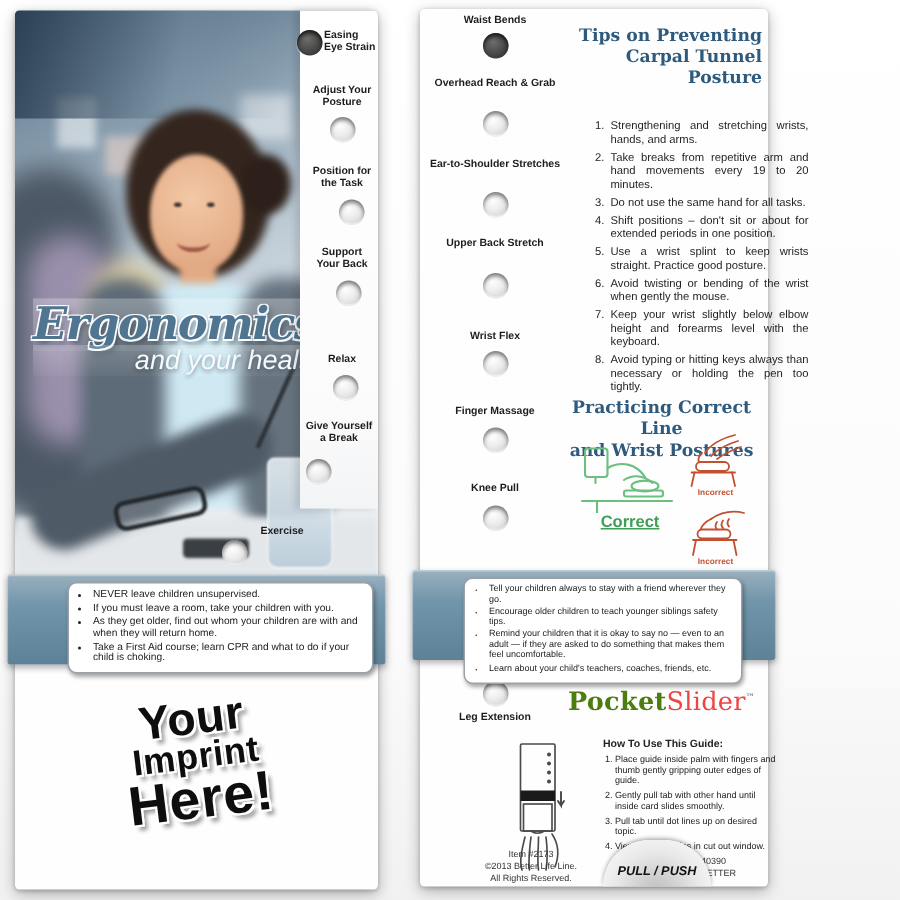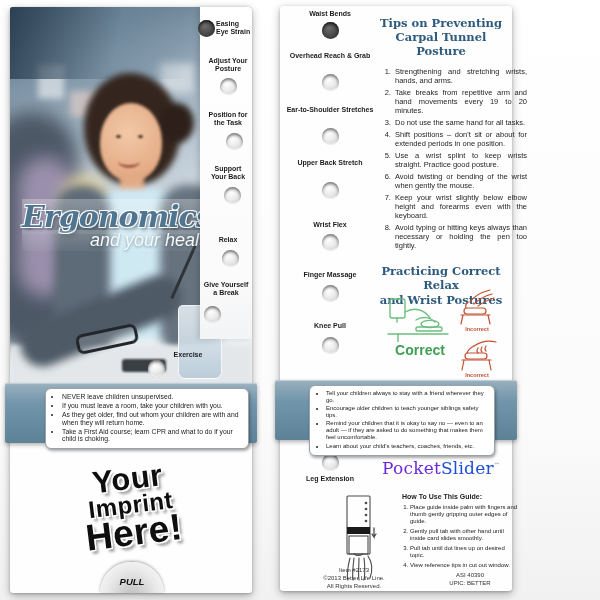--- a/index.html
+++ b/index.html
@@ -76,39 +76,39 @@
   .imp1{font-size:31px;} .imp2{font-size:24px;} .imp3{font-size:37px;}
   .semi{position:absolute;bottom:0;height:31px;border-radius:60px 60px 0 0;
       background:radial-gradient(ellipse at 50% 110%,#bfbfbf 0%,#e9e9e9 55%,#ffffff 100%);
       box-shadow:0 -1px 3px rgba(0,0,0,.35);display:flex;align-items:flex-end;justify-content:center;
       font-size:9.5px;font-weight:700;font-style:italic;color:#111;padding-bottom:6px;box-sizing:border-box;}
   #front .semi{left:90px;width:64px;}
   
   #back{left:280px;top:6px;width:232px;height:585px;}
   .rtab-lab{position:absolute;left:6px;width:88px;font-size:7px;font-weight:700;color:#1c1c1c;
       line-height:1.2;text-align:center;}
-  .rtitle{position:absolute;left:94px;top:10px;width:134px;text-align:center;
+  .rtitle{position:absolute;left:94px;top:10px;width:134px;text-align:right;
       font-family:"DejaVu Serif","Liberation Serif",serif;font-weight:700;font-size:11.5px;line-height:1.22;
       color:#2d5a7d;}
-  .tips{position:absolute;left:96px;top:57px;width:134px;margin:4px;padding:0 0 0 13px;
+  .tips{position:absolute;left:96px;top:57px;width:134px;margin:16px;padding:0 0 0 13px;
       font-size:7.5px;line-height:1.2;color:#1f1f1f;text-align:justify;}
   .tips li{margin:0 0 3px;padding-left:2px;}
   .sec2{position:absolute;left:94px;top:258px;width:134px;text-align:center;
       font-family:"DejaVu Serif","Liberation Serif",serif;font-weight:700;font-size:11.5px;line-height:1.25;
       color:#2d5a7d;}
   .illus{position:absolute;}
   .lab-correct{position:absolute;left:108px;top:336px;width:64px;text-align:center;
-      font-size:14px;font-weight:700;color:#3f9e55;}
+      font-size:11px;font-weight:700;color:#3f9e55;text-decoration:underline;}
   .lab-inc{position:absolute;width:50px;text-align:center;font-size:5.5px;font-weight:700;color:#c2502f;}
   #back .band{top:374px;}
   #back .bbox{position:absolute;left:34px;right:22px;top:5px;font-size:6px;line-height:1.18;}
   .brand{position:absolute;left:94px;top:452px;width:134px;text-align:center;
       font-family:"DejaVu Serif","Liberation Serif",serif;font-size:17px;letter-spacing:.2px;}
-  .brand b{color:#6d28d9;font-weight:400;}
-  .brand .lt{color:#1d4ed8;font-weight:400;}
+  .brand b{color:#4d7c0f;font-weight:700;}
+  .brand .lt{color:#ef4444;font-weight:400;}
   .brand sup{font-size:6px;color:#56677b;}
   .howto-title{position:absolute;left:100px;top:487px;width:124px;text-align:center;
       font-size:7px;font-weight:700;color:#222;}
   .howto{position:absolute;left:120px;top:498px;width:108px;margin:0;padding:0 0 0 10px;
       font-size:6px;line-height:1.2;color:#222;}
   .howto li{margin:0 0 2.5px;}
   .fineprint{position:absolute;left:18px;top:561px;width:112px;text-align:center;
       font-size:6px;line-height:1.3;color:#333;}
   .asi{position:absolute;right:10px;top:566px;width:64px;text-align:center;
       font-size:6px;line-height:1.3;color:#333;}
@@ -180,23 +180,20 @@
       <li>Take a First Aid course; learn CPR and what to do if your child is choking.</li>
     </ul>
   </div>
 
   <div class="imprint">
     <div class="imp1">Your</div>
     <div class="imp2">Imprint</div>
     <div class="imp3">Here!</div>
   </div>
 
-  <div class="semi">
-    <span>PULL</span>
-  </div>
 </section>
 
 <section class="card" id="back">
 
   <div class="rtab-lab" style="top:4px;">Waist Bends</div>
   <span class="hole dark" style="left:42px;top:16px;"></span>
 
   <div class="rtab-lab" style="top:46px;">Overhead Reach &amp; Grab</div>
   <span class="hole" style="left:42px;top:68px;"></span>
 
@@ -223,26 +220,26 @@
     <div>Carpal Tunnel Posture</div>
   </div>
 
   <ol class="tips">
     <li>Strengthening and stretching wrists, hands, and arms.</li>
     <li>Take breaks from repetitive arm and hand movements every 19 to 20 minutes.</li>
     <li>Do not use the same hand for all tasks.</li>
     <li>Shift positions – don't sit or about for extended periods in one position.</li>
     <li>Use a wrist splint to keep wrists straight. Practice good posture.</li>
     <li>Avoid twisting or bending of the wrist when gently the mouse.</li>
-    <li>Keep your wrist slightly below elbow height and forearms even with the keyboard.</li>
+    <li>Keep your wrist slightly below elbow height and forearms level with the keyboard.</li>
     <li>Avoid typing or hitting keys always than necessary or holding the pen too tightly.</li>
   </ol>
 
   <div class="sec2">
-    <div>Practicing Correct Relax</div>
+    <div>Practicing Correct Line</div>
     <div>and Wrist Postures</div>
   </div>
 
   <svg class="illus" style="left:106px;top:290px;" width="64" height="46" viewBox="0 0 64 46">
     <g fill="none" stroke="#6cbf80" stroke-width="1.4" stroke-linecap="round">
       <rect x="4" y="3" width="15" height="19" rx="2"></rect>
       <path d="M11 22 v4"></path>
       <path d="M19 16 C 28 11, 38 13, 44 22"></path>
       <path d="M30 24 C 36 20, 44 21, 49 26"></path>
       <ellipse cx="44" cy="28" rx="9" ry="3.6"></ellipse>
@@ -323,13 +320,16 @@
     <div>Item #2173</div>
     <div>©2013 Better Life Line.</div>
     <div>All Rights Reserved.</div>
   </div>
 
   <div class="asi">
     <div>ASI 40390</div>
     <div>UPIC: BETTER</div>
   </div>
 
+  <div class="semi">
+    <span>PULL / PUSH</span>
+  </div>
 </section>
 
 </body></html>

